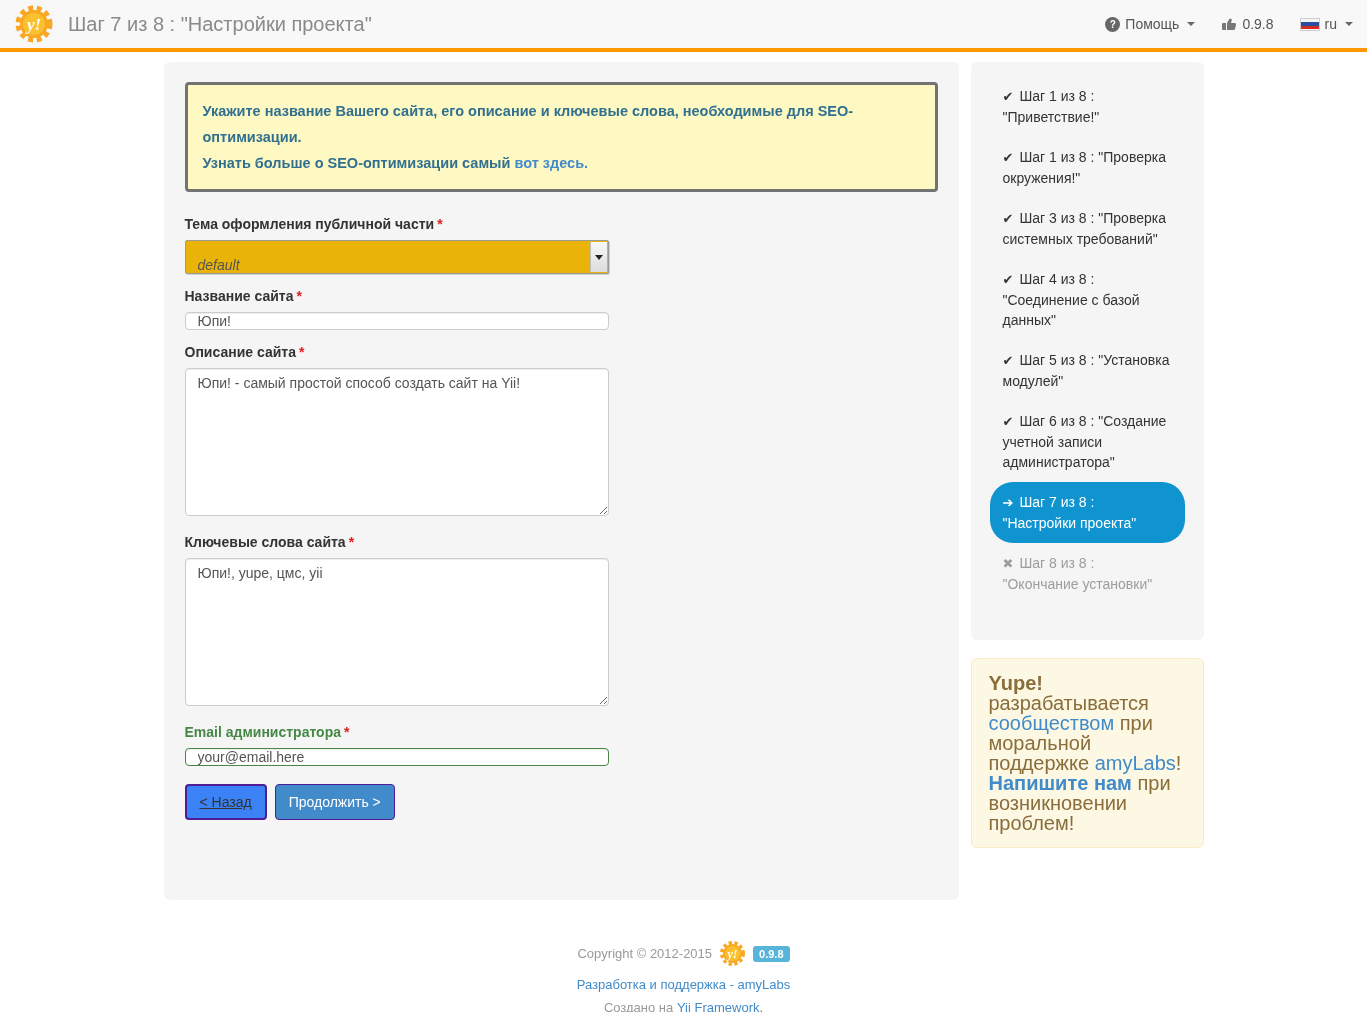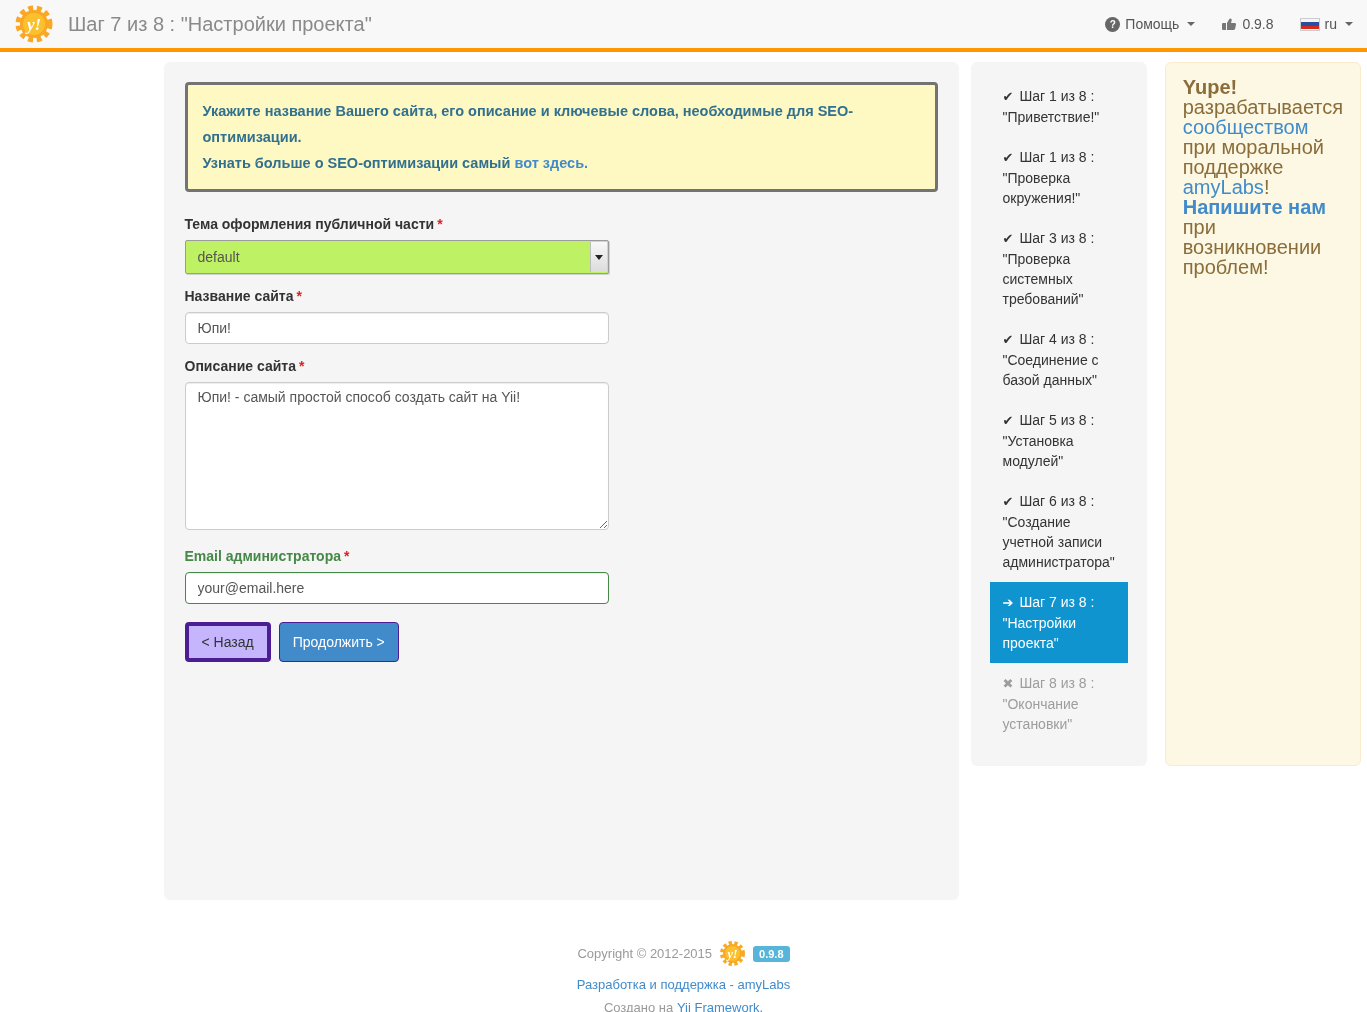--- a/index.html
+++ b/index.html
@@ -16,52 +16,52 @@
   .menu-item { display:inline-flex; align-items:center; gap:5px; cursor:pointer; }
   .spacer { width:10px; }
   .thumb-icon svg { width:16px; height:16px; fill:#777; vertical-align:-2px; }
   .flag { width:20px; height:13px; border:1px solid #ccc; display:inline-block; overflow:hidden; }
   .flag div { height:33.33%; }
   .flag .w { background:#f5f5f5; } .flag .b { background:#2a4fa2; } .flag .r { background:#d52b1e; }
 
   
   .container { width:1040px; margin:10px auto 0; display:flex; gap:12px; align-items:flex-start; }
   .panel-main { width:795px; min-height:838px; background:#f5f5f5; border-radius:6px; padding:20px 21px; }
-  .side-col { width:233px; display:flex; flex-direction:row; gap:18px; }
+  .side-col { width:233px; display:flex; flex-direction:column; gap:18px; }
 
   
   .alert { border-radius:4px; padding:13px 15px; font-size:14.5px; margin-bottom:24px; }
   .alert-warning { background:#fcf8e3; border:1px solid #faebcc; color:#8a6d3b; font-weight:bold; }
   .alert-warning a { color:#428bca; }
   .alert-info { background:#fef9c3; border:3px solid #737373; color:#31708f; line-height:26px; font-weight:bold; }
   .alert-info a { color:#428bca; }
 
   
   .form-group { margin-bottom:14px; }
   .form-group label { display:block; font-weight:bold; font-size:14px; margin-bottom:8px; color:#333; }
   .req { color:#e02121; margin-left:3px; }
   .control { width:424px; }
   input.txt, textarea.txt { border:1px solid #ccc; border-radius:4px; padding:6px 12px; font-size:14px; color:#555; background:#fff; box-shadow:inset 0 1px 1px rgba(0,0,0,.075); font-family:"Liberation Sans", sans-serif; }
-  input.txt { height:32px; }
+  input.txt { height:18px; }
   textarea.txt { height:148px; resize:both; }
-  .fake-select { height:34px; background:#bef264; border:1px solid #9b9b9b; border-radius:2px; display:flex; align-items:center; color:#555; font-size:14px; padding-left:12px; position:relative; cursor:pointer; box-shadow:1px 1px 0 rgba(0,0,0,.15); }
+  .fake-select { height:34px; background:#eab308; border:1px solid #9b9b9b; border-radius:2px; display:flex; align-items:flex-end; color:#555; font-size:14px; padding-left:12px; position:relative; cursor:pointer; box-shadow:1px 1px 0 rgba(0,0,0,.15);font-style:italic; }
   .select-arrow-strip { position:absolute; right:1px; top:1px; bottom:1px; width:17px; background:linear-gradient(#f8f8f8,#dcdcdc); border-left:1px solid #bdbdbd; display:flex; align-items:center; justify-content:center; }
   .select-arrow-strip::after { content:""; width:0; height:0; border-left:4px solid transparent; border-right:4px solid transparent; border-top:5px solid #222; }
   .grp-email label { color:#468847; }
   .grp-email input.txt { border-color:#468847; }
   .btn-row { margin-top:18px; display:flex; gap:8px; }
   .btn { font-size:14px; border-radius:4px; padding:8px 13px; cursor:pointer; font-family:"Liberation Sans", sans-serif; }
-  .btn-default { background:#c4b5fd; border:4px solid #4c1d95; color:#333; }
+  .btn-default { background:#3b82f6; border:2px solid #4c1d95; color:#333;text-decoration:underline; }
   .btn-primary { background:#428bca; border:1px solid #4c1d95; color:#fff; }
 
   
   .panel-steps { background:#f5f5f5; border-radius:6px; padding:14px 19px 22px; min-height:578px; }
   .step { padding:10px 13px; font-size:14px; line-height:20px; color:#333; cursor:pointer; }
   .step .step-icon { font-size:13px; margin-right:6px; }
-  .step.active { background:#1094cf; color:#fff; cursor:default; }
+  .step.active { background:#1094cf; color:#fff; cursor:default;border-radius:23px; }
   .step.pending { color:#9d9d9d; cursor:default; }
 
   
   .panel-support { background:#fcf8e3; border:1px solid #faebcc; border-radius:6px; padding:14px 17px; color:#8a6d3b; font-size:20px; line-height:20px; }
   .panel-support a { color:#428bca; }
   .panel-support .bold { font-weight:bold; }
 
   
   .footer { text-align:center; margin-top:40px; padding-bottom:18px; font-size:13px; color:#9a9a9a; }
   .footer a { color:#428bca; }
@@ -131,20 +131,24 @@
     <div class="form-group">
       <label><span>Название сайта</span><span class="req">*</span></label>
       <input type="text" class="txt control" value="Юпи!" style="">
     </div>
 
     <div class="form-group">
       <label><span>Описание сайта</span><span class="req">*</span></label>
       <textarea class="txt control" style="">Юпи! - самый простой способ создать сайт на Yii!</textarea>
     </div>
 
+    <div class="form-group">
+      <label><span>Ключевые слова сайта</span><span class="req">*</span></label>
+      <textarea class="txt control" style="">Юпи!, yupe, цмс, yii</textarea>
+    </div>
 
     <div class="form-group grp-email">
       <label><span>Email администратора</span><span class="req">*</span></label>
       <input type="text" class="txt control" value="your@email.here" style="">
     </div>
 
     <div class="btn-row">
       <button class="btn btn-default">&lt; Назад</button>
       <button class="btn btn-primary">Продолжить &gt;</button>
     </div>

